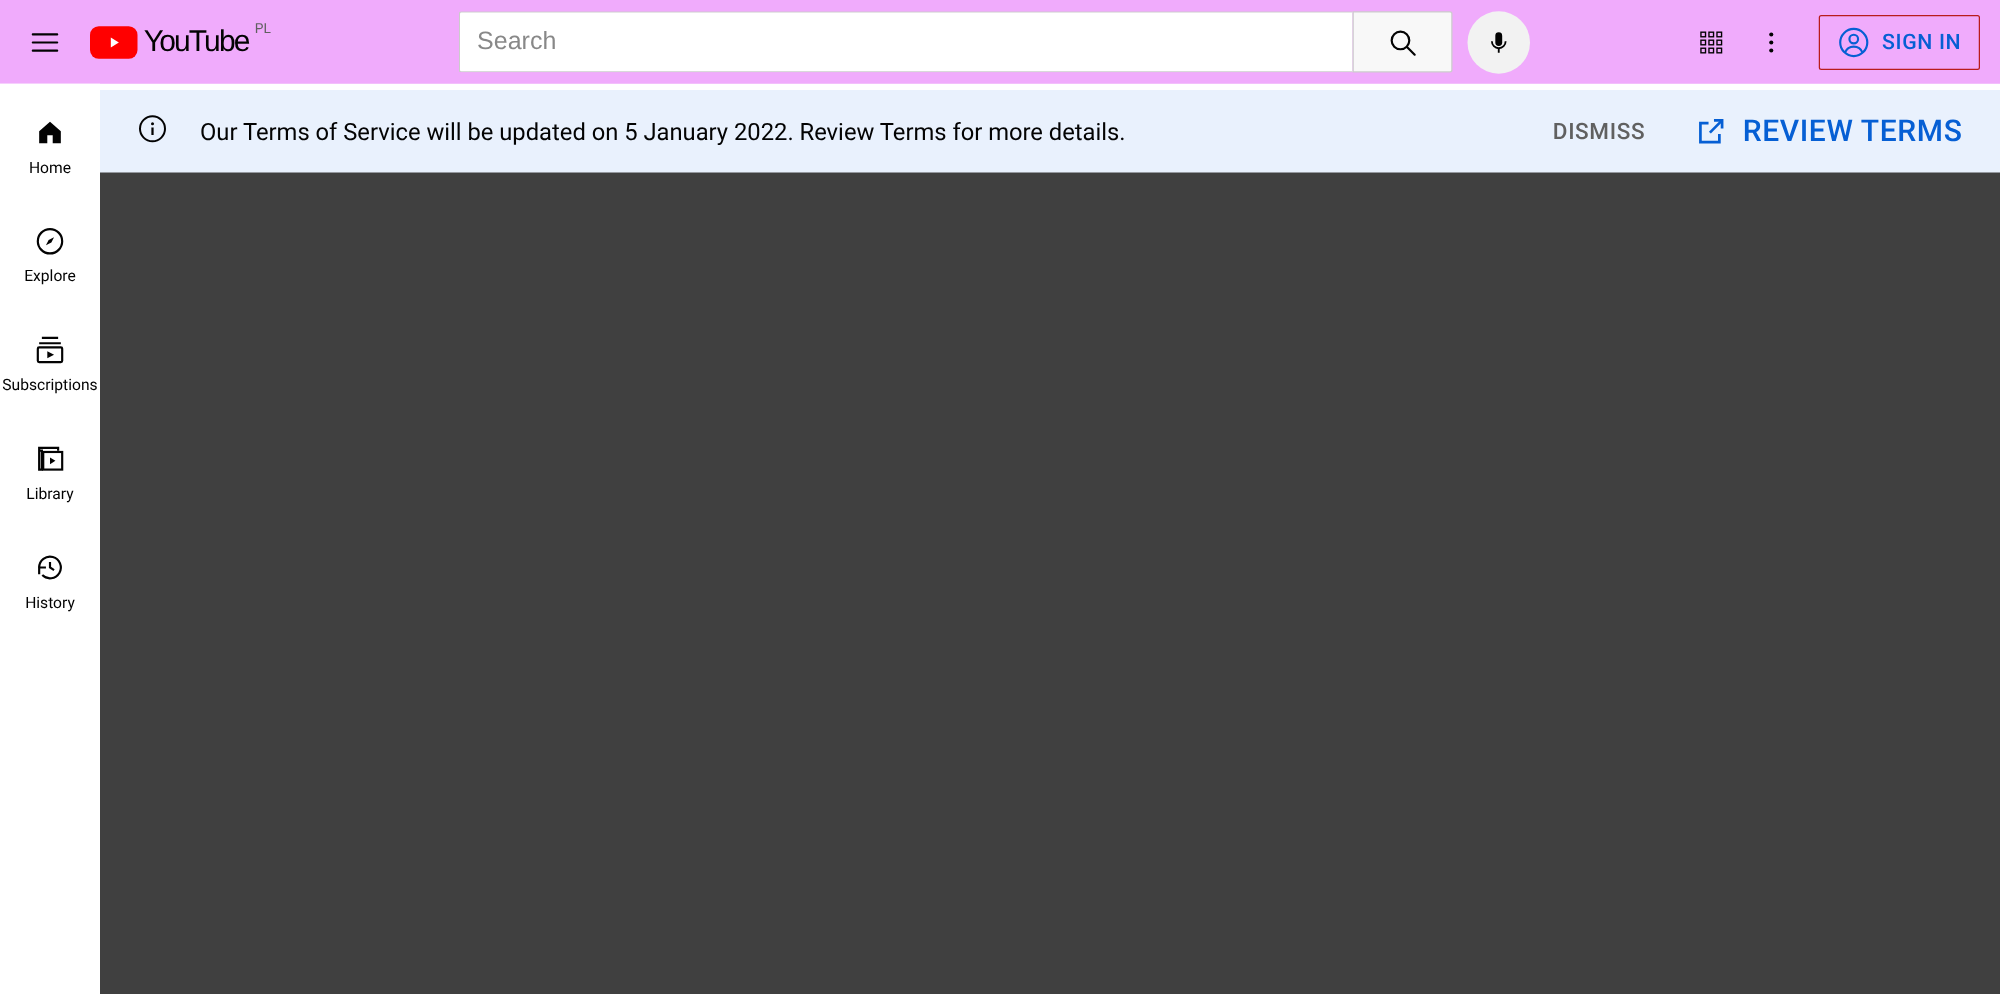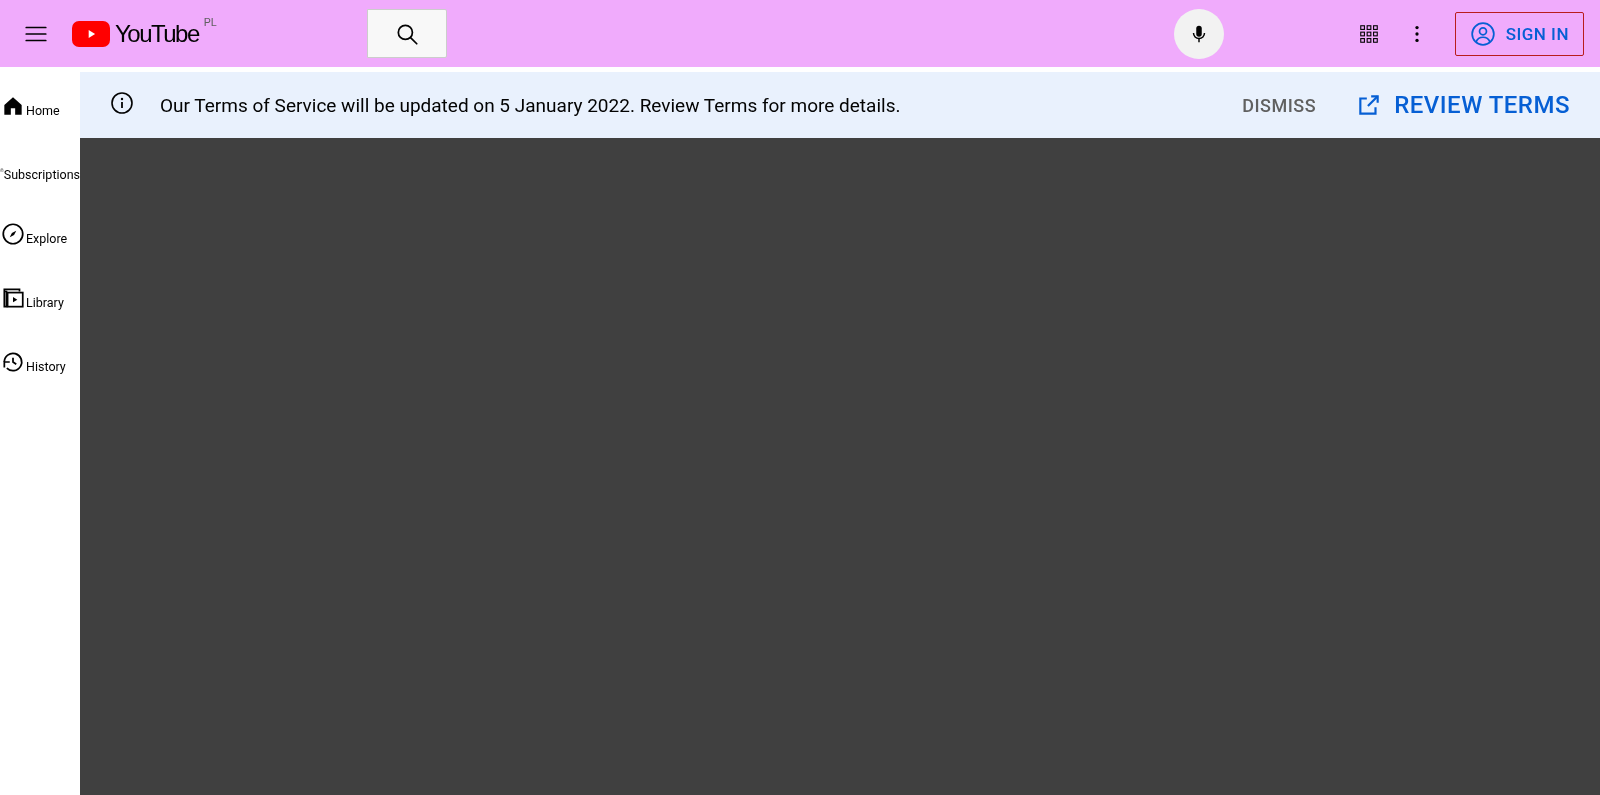--- a/index.html
+++ b/index.html
@@ -117,21 +117,21 @@
   
   .sidebar {
     position: absolute;
     top: 67px; left: 0;
     width: 80px;
     height: calc(100% - 67px);
     background: #fff;
     padding-top: 8px;
   }
   .side-item {
-    display: flex; flex-direction: row; align-items: center;
+    display: flex; flex-direction: column; align-items: center;
     padding: 18px 0 20px;
     cursor: pointer;
     color: #030303;
     text-align: right;
   }
   .side-item .side-label {
     font-size: 12.5px;
     margin-top: 8px;
     color: #030303;
   }
@@ -197,20 +197,21 @@
         <svg width="14" height="14" viewBox="0 0 24 24">
             <path d="M8 5v14l11-7z" fill="#fff"></path>
           </svg>
       </div>
       <span class="logo-text">YouTube</span>
     </div>
     <span class="logo-country">PL</span>
   </div>
 
   <div class="searchbar">
+    <input class="search-input" placeholder="Search" style="">
     <div class="search-btn">
       <svg width="26" height="26" viewBox="0 0 24 24">
         <circle cx="10.5" cy="10.5" r="6.5" stroke="#030303" stroke-width="1.6" fill="none"></circle>
         <line x1="15.5" y1="15.5" x2="21" y2="21" stroke="#030303" stroke-width="1.6" stroke-linecap="round"></line>
       </svg>
     </div>
   </div>
 
   <div class="mic-btn">
     <svg width="22" height="22" viewBox="0 0 24 24">
@@ -256,34 +257,34 @@
 
   <div class="side-item">
     <svg width="26" height="26" viewBox="0 0 24 24">
       <path d="M4 11 12 4l8 7v9h-6v-6h-4v6H4z" fill="#030303"></path>
     </svg>
     <span class="side-label">Home</span>
   </div>
 
   <div class="side-item">
     <svg width="26" height="26" viewBox="0 0 24 24">
+      <circle cx="12" cy="12" r="9" stroke="#030303" stroke-width="1.6" fill="none"></circle>
+      <path d="M15 9l-2 4-4 2 2-4z" fill="#030303"></path>
+    </svg>
+    <span class="side-label">Explore</span>
+  </div>
+
+  <div class="side-item">
+    <svg width="26" height="26" viewBox="0 0 24 24">
       <line x1="6" y1="3" x2="18" y2="3" stroke="#030303" stroke-width="1.6"></line>
       <line x1="4" y1="7" x2="20" y2="7" stroke="#030303" stroke-width="1.6"></line>
       <rect x="3" y="10" width="18" height="11" rx="1" stroke="#030303" stroke-width="1.6" fill="none"></rect>
       <path d="M10 13v5l5-2.5z" fill="#030303"></path>
     </svg>
     <span class="side-label">Subscriptions</span>
-  </div>
-
-  <div class="side-item">
-    <svg width="26" height="26" viewBox="0 0 24 24">
-      <circle cx="12" cy="12" r="9" stroke="#030303" stroke-width="1.6" fill="none"></circle>
-      <path d="M15 9l-2 4-4 2 2-4z" fill="#030303"></path>
-    </svg>
-    <span class="side-label">Explore</span>
   </div>
 
   <div class="side-item">
     <svg width="26" height="26" viewBox="0 0 24 24">
       <path d="M4 6h2v14H4zM4 6V4h14v2" stroke="#030303" stroke-width="1.6" fill="none"></path>
       <rect x="7" y="7" width="14" height="13" stroke="#030303" stroke-width="1.6" fill="none"></rect>
       <path d="M12 11v5l4-2.5z" fill="#030303"></path>
     </svg>
     <span class="side-label">Library</span>
   </div>

